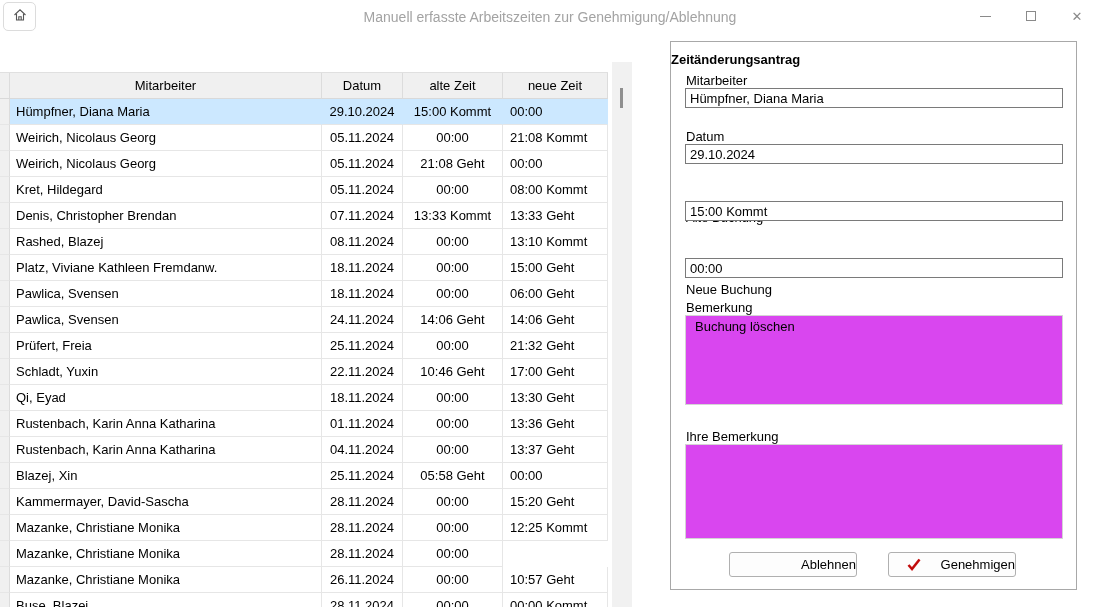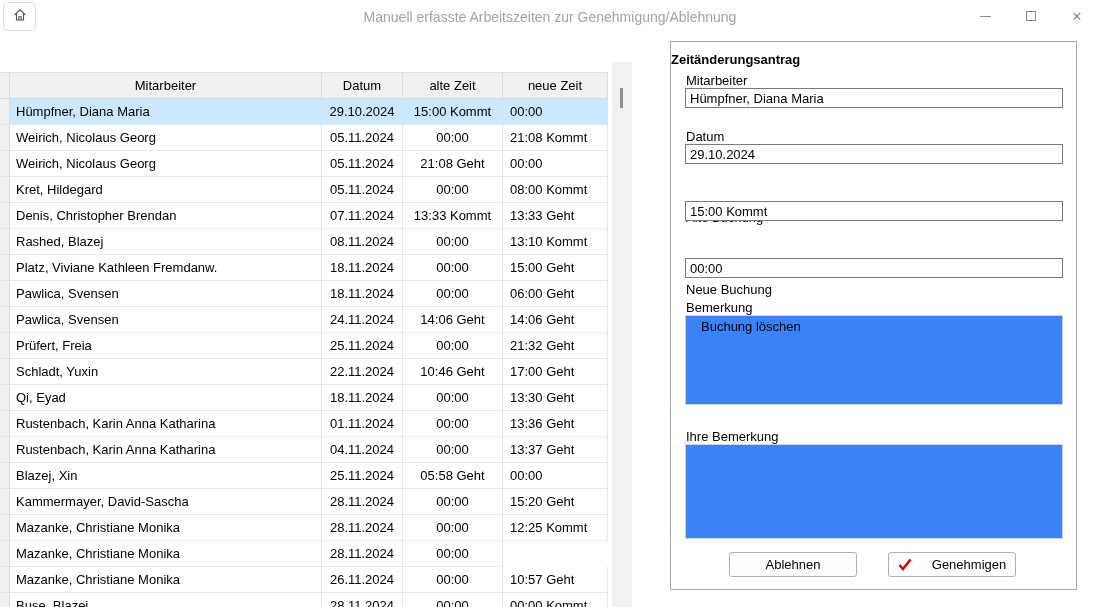--- a/index.html
+++ b/index.html
@@ -43,32 +43,32 @@
   
   .panel { position:absolute; left:670px; top:41px; width:407px; height:549px;
            border:1px solid #a8a8a8; background:#fff; }
   .p-title { position:absolute; top:10px; left:0; right:0; 
              font-size:13px; color:#000;font-weight:bold; }
   .p-label { position:absolute; left:15px; font-size:13px; color:#000; }
   .field { position:absolute; left:14px; width:378px; height:20px;
            border:1px solid #7a7a7a; background:#fff; padding:0 4px;
            font:13px "Liberation Sans", sans-serif; color:#000; }
   .area  { position:absolute; left:14px; width:378px; border:1px solid #d4d4d4;
-           background:#3b82f6; padding:3px 15px; font:13px "Liberation Sans", sans-serif;
+           background:#d946ef; padding:3px 9px; font:13px "Liberation Sans", sans-serif;
            color:#000; resize:none; outline:none; }
   .lbl1{top:31px;} .fld1{top:46px;}
   .lbl2{top:87px;} .fld2{top:102px;}
   .lbl3{top:144px;margin-top:24px;} .fld3{top:159px;}
   .lbl4{top:201px;margin-top:39px;} .fld4{top:216px;}
   .lbl5{top:258px;text-align:center;} .area5{top:273px; height:90px;}
   .lbl6{top:387px;} .area6{top:402px; height:95px;}
   .btn { position:absolute; top:510px; width:128px; height:25px;
          border:1px solid #b0b0b0; border-radius:3px; background:#fdfdfd;
          font:13px "Liberation Sans", sans-serif; display:flex; align-items:center;
-         justify-content:center; gap:7px; cursor:pointer; color:#000; }
+         justify-content:flex-end; gap:7px; cursor:pointer; color:#000; }
   .btn-reject { left:58px; }
   .btn-approve { left:217px;gap:20px; }
 </style>
 </head>
 <body>
 
 <div class="home-btn">
   <span>
     <svg width="16" height="16" viewBox="0 0 16 16">
       <path d="M2.5 8 L8 2.8 L13.5 8 M4.5 7 V13 H11.5 V7 M6.8 13 V9.8 H9.2 V13" fill="none" stroke="#555" stroke-width="1.1"></path>

